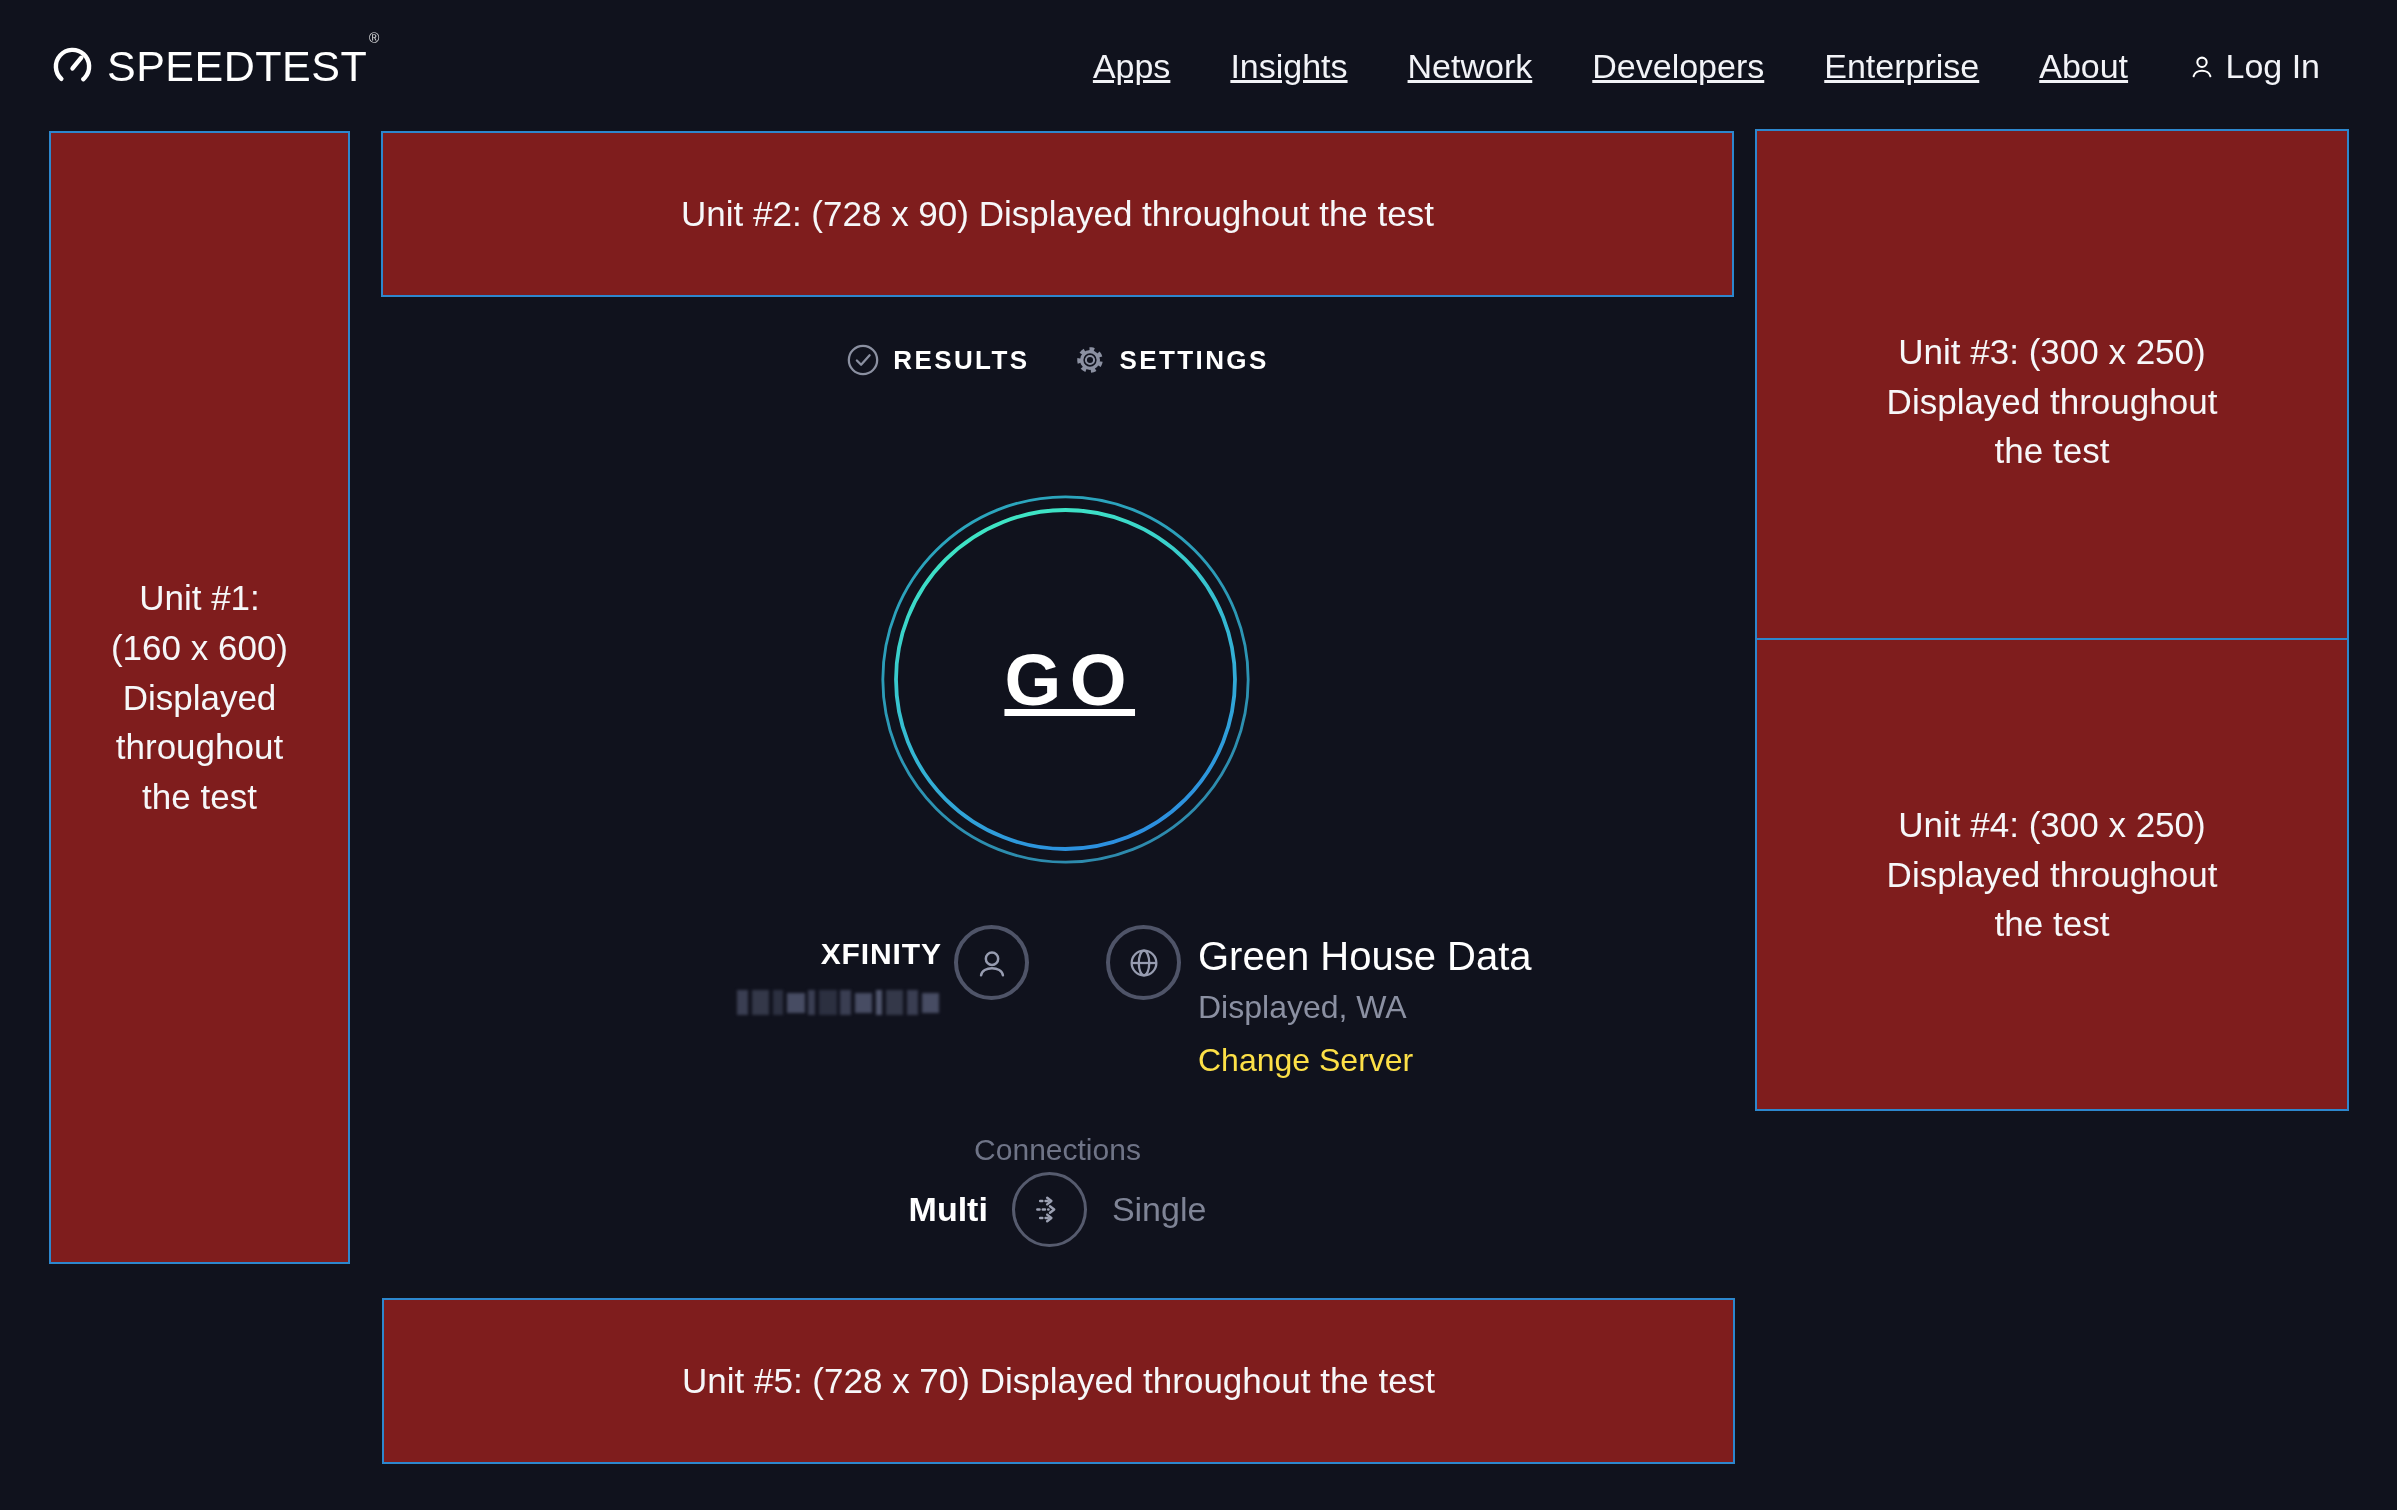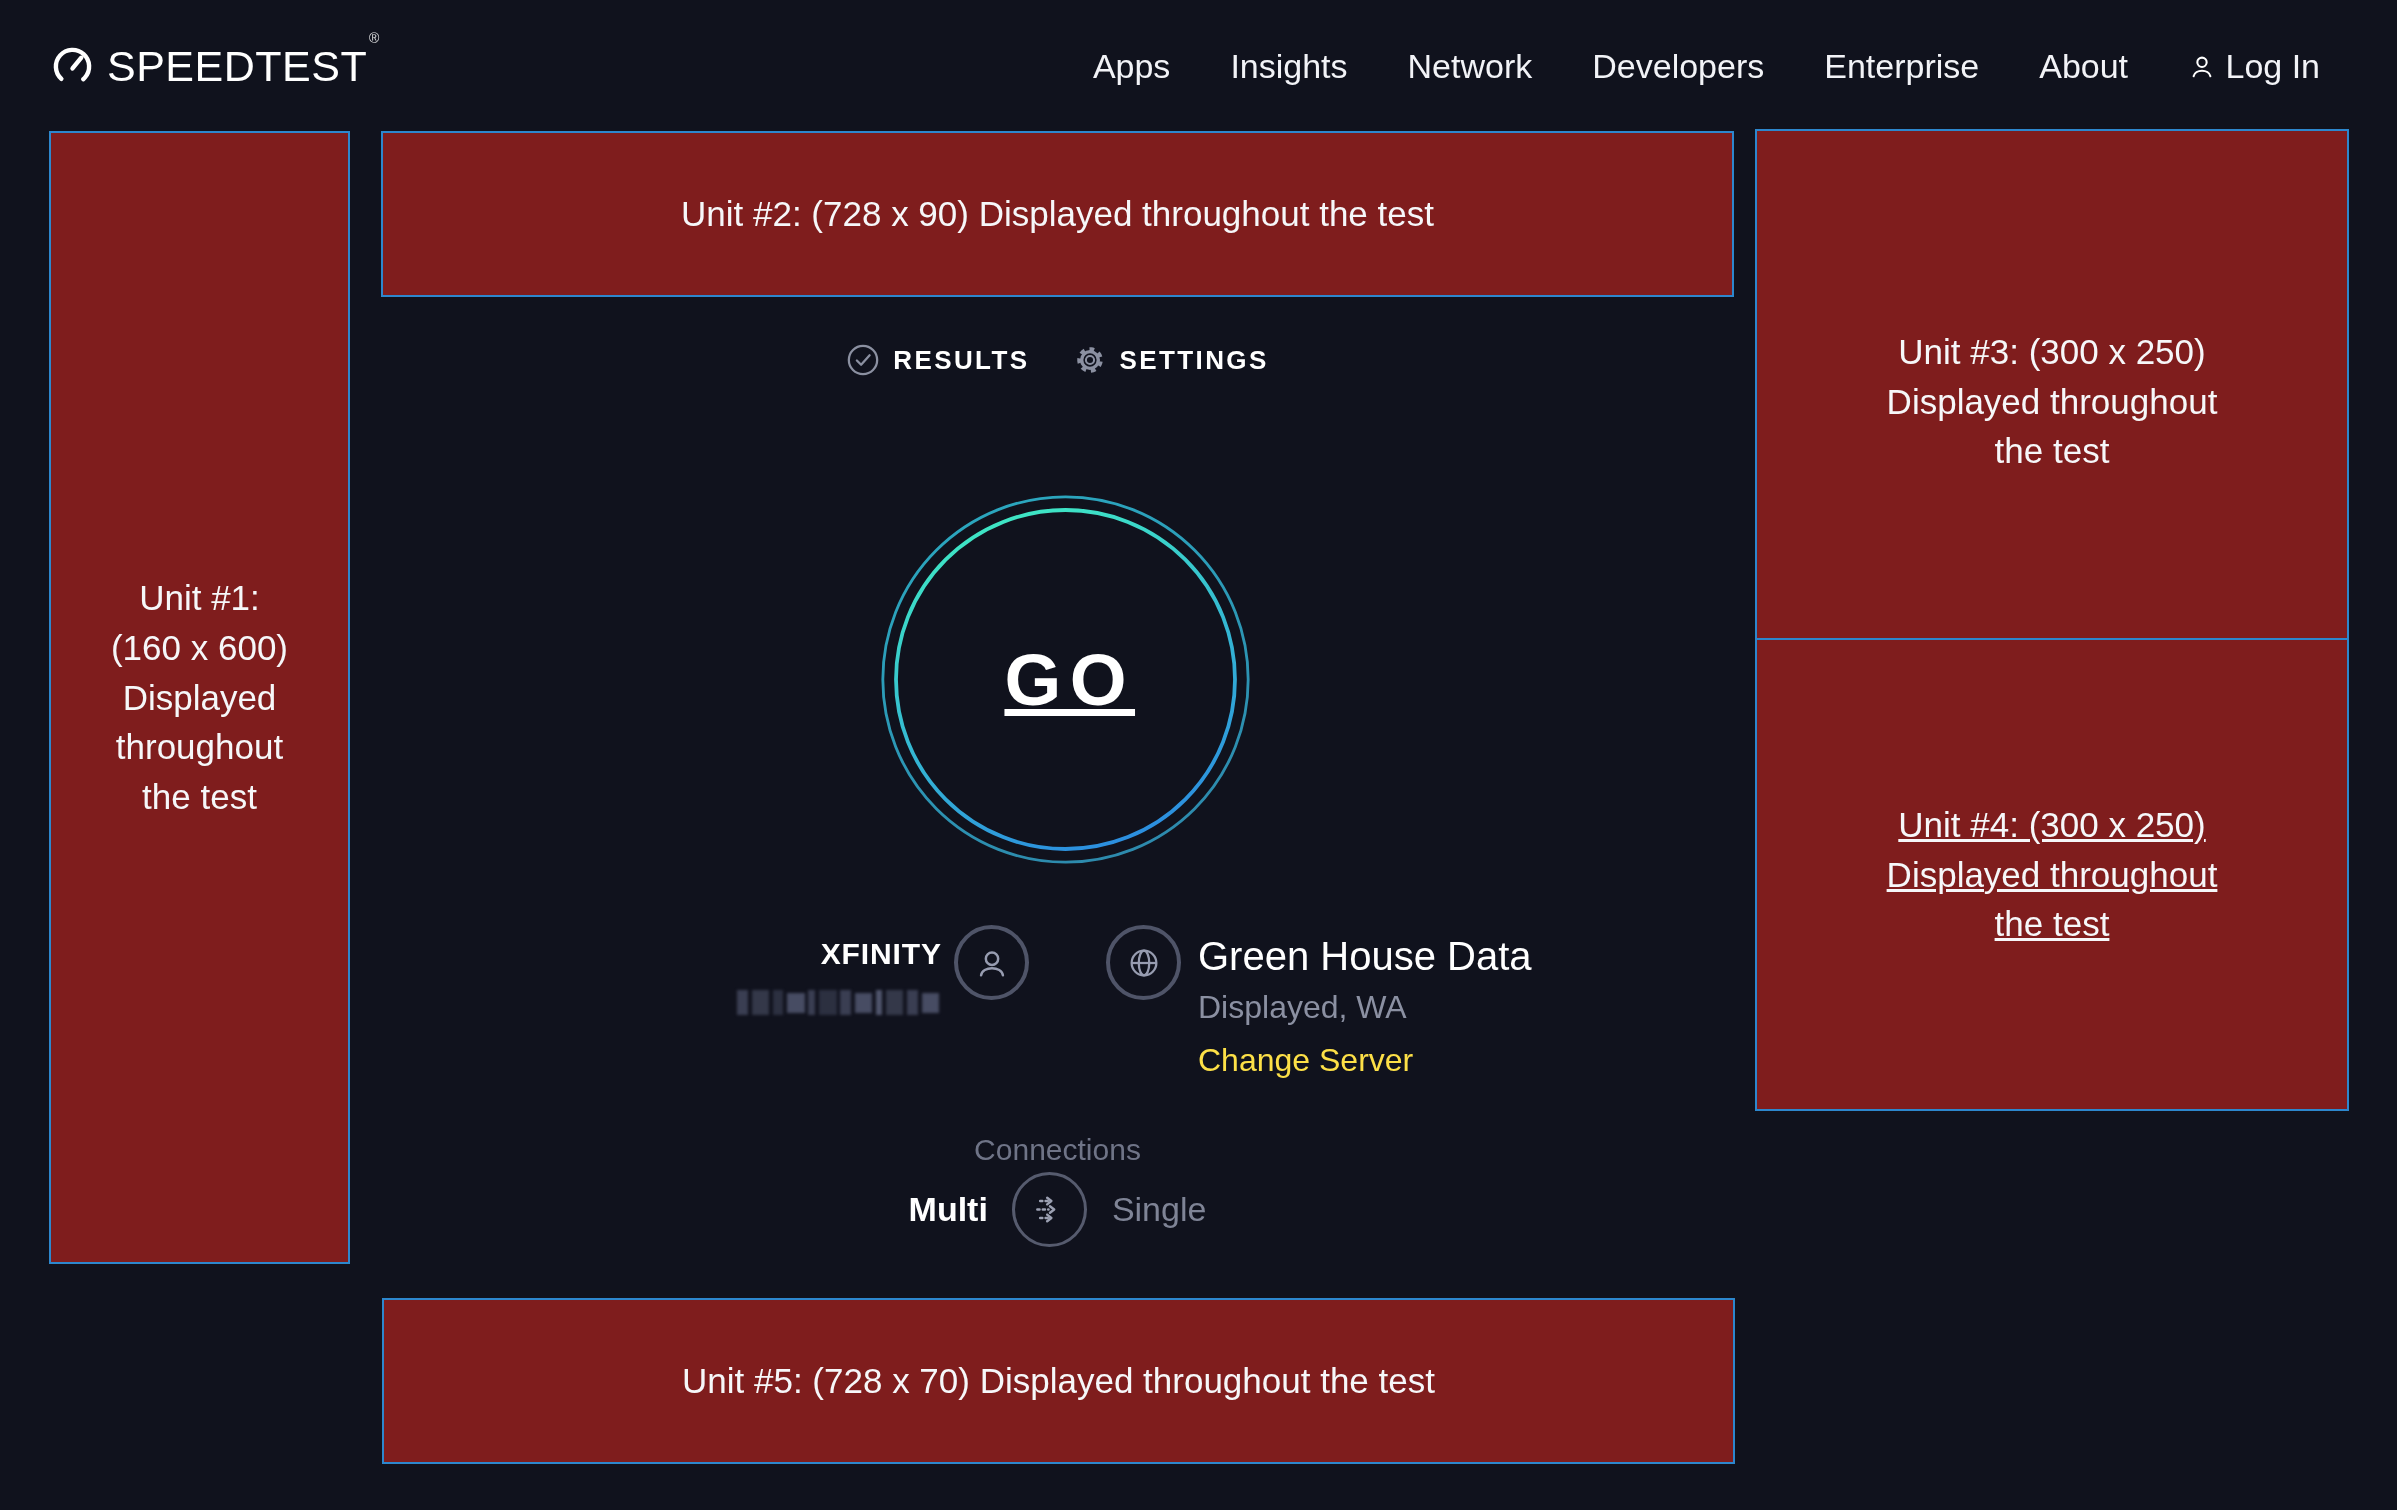--- a/index.html
+++ b/index.html
@@ -9,31 +9,31 @@
     font-family:"Liberation Sans", sans-serif;
   }
 
   
   .hdr{position:absolute;left:51px;top:34px;width:2269px;height:64px;
        display:flex;justify-content:space-between;align-items:center;}
   .logo{display:flex;align-items:center;gap:13px;cursor:pointer;}
   .logo-text{font-size:43px;font-weight:400;letter-spacing:0.5px;line-height:43px;}
   .tm{font-size:14px;vertical-align:top;position:relative;top:-15px;left:1.9px;opacity:.85;}
   .nav{display:flex;gap:60px;align-items:center;font-size:34px;color:#f2f3f7;}
-  .nav-link{cursor:pointer;white-space:nowrap;}
+  .nav-link{cursor:pointer;white-space:nowrap;text-decoration:underline;}
   .login{display:flex;align-items:center;gap:9.4px;cursor:pointer;white-space:nowrap;}
 
   
   .ad{position:absolute;background:#7f1d1d;border:2.8px solid #2d87cd;box-sizing:border-box;
       display:flex;align-items:center;justify-content:center;text-align:center;
       font-size:35px;line-height:1.42;color:#f6f7f9;cursor:pointer;}
   .ad1{left:49px;top:131px;width:301px;height:1133px;}
   .ad2{left:381px;top:131px;width:1353px;height:166px;}
   .ad3{left:1755px;top:129px;width:594px;height:545px;}
-  .ad4{left:1755px;top:638px;width:594px;height:473px;text-decoration:underline;}
+  .ad4{left:1755px;top:638px;width:594px;height:473px;}
   .ad5{left:382px;top:1298px;width:1353px;height:166px;}
   .ad1 .ad-text{width:198px;}
   .ad3 .ad-text,.ad4 .ad-text{width:358px;}
 
   
   .tabs{position:absolute;left:381px;top:343px;width:1353px;
         display:flex;justify-content:center;align-items:center;gap:43px;}
   .tab{display:flex;align-items:center;gap:13px;font-size:26px;font-weight:700;
        letter-spacing:2.4px;color:#fff;cursor:pointer;}
 

